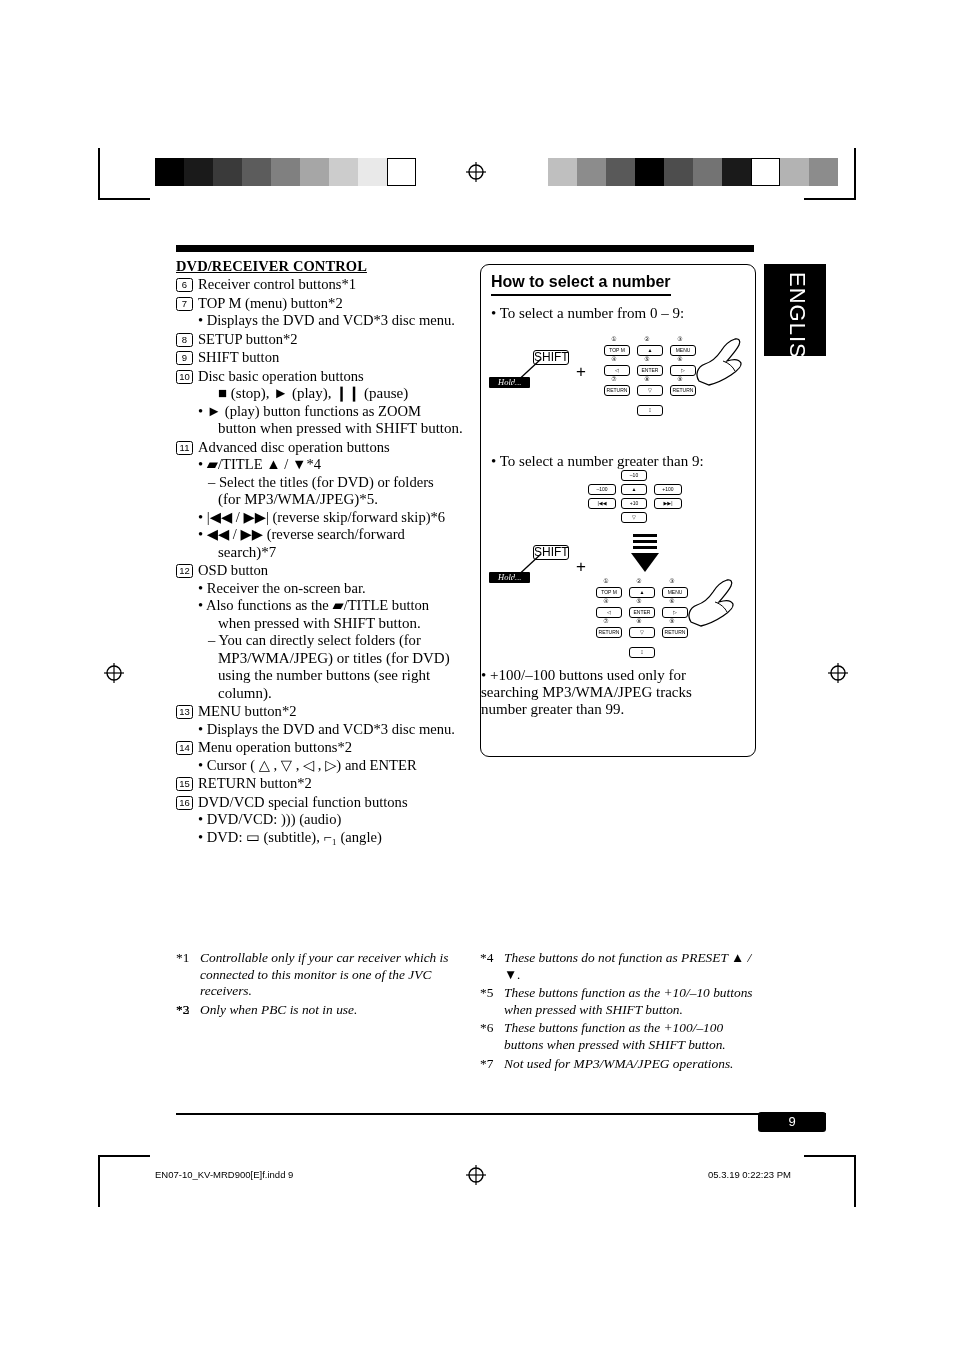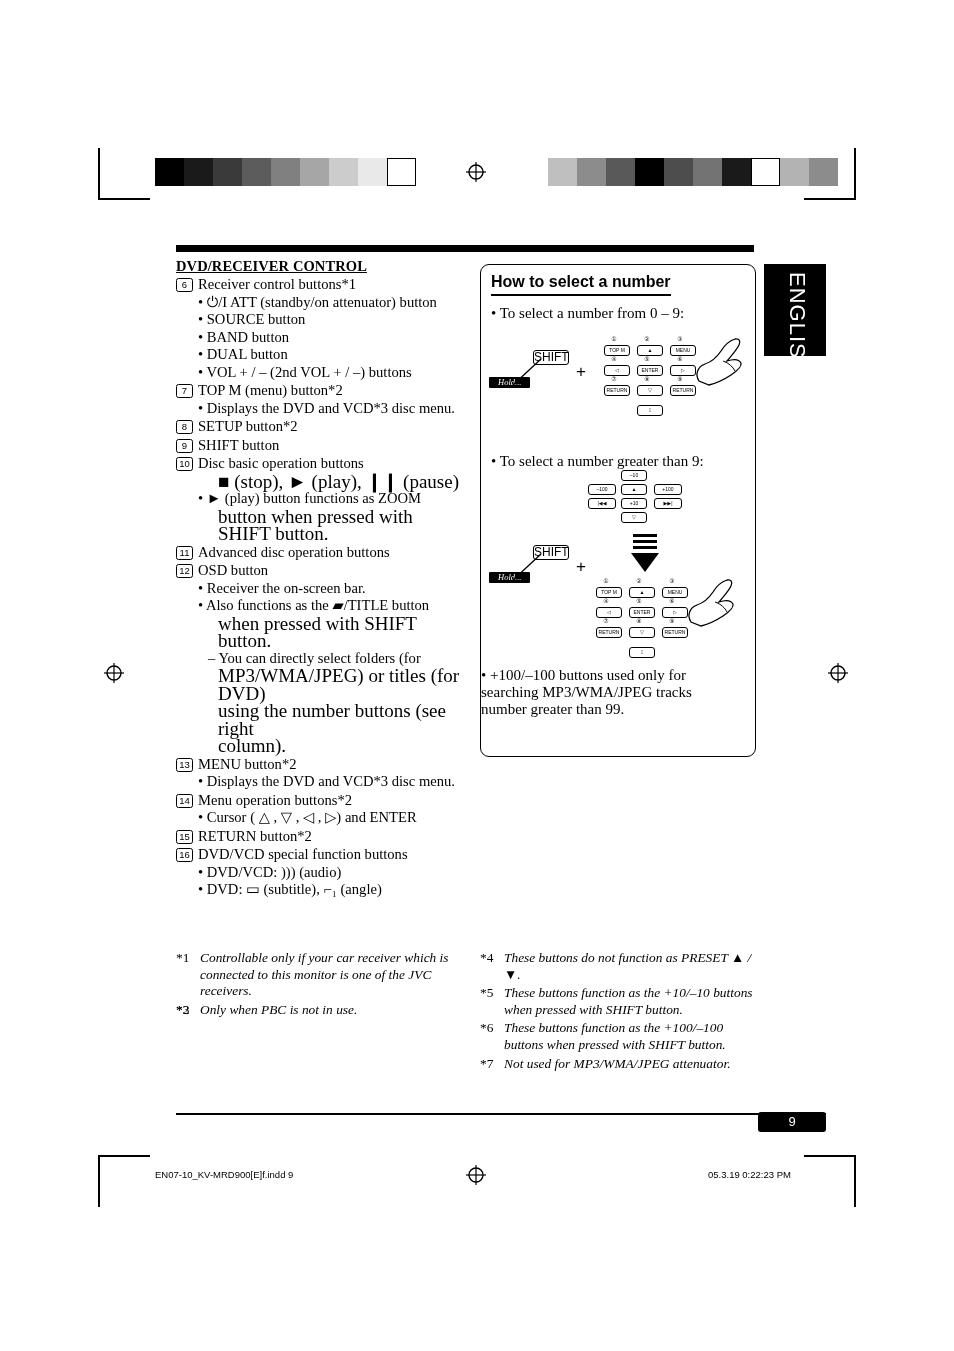--- a/index.html
+++ b/index.html
@@ -38,21 +38,21 @@
     letter-spacing:.1px;
   }
   .row{position:relative;padding-left:22px;margin-top:1px;font-size:14.6px;line-height:17.5px;}
   .num{
     position:absolute;left:0;top:2px;width:15px;height:12px;border:1px solid #000;
     border-radius:2.5px;font-family:"Liberation Sans",sans-serif;font-size:9.5px;
     line-height:12px;text-align:center;
   }
   .sub{padding-left:10px;font-size:14.6px;line-height:17.5px;text-indent:-10px;}
   .sub2{padding-left:20px;font-size:14.6px;line-height:17.5px;text-indent:-10px;}
-  .sub3{padding-left:20px;font-size:19px;line-height:17.5px;}
+  .sub3{padding-left:20px;font-size:15px;line-height:17.5px;}
   .blk{padding-left:22px;}
 
   
   .box{
     position:absolute;left:480px;top:264px;width:274px;height:491px;
     border:1.5px solid #000;border-radius:9px;background:#fff;
   }
   .box h2{
     margin:0;position:absolute;left:10px;top:8px;
     font-family:"Liberation Sans",sans-serif;font-weight:bold;font-size:16px;
@@ -163,27 +163,20 @@
 
   <div class="rulebar"></div>
 
   <div class="lcol">
     <div class="sect-title">DVD/RECEIVER CONTROL</div>
 
     <div class="row">
       <span class="num">6</span>
       <span>Receiver control buttons*1</span>
     </div>
-    <div class="blk">
-      <div class="sub">• ⏻/I ATT (standby/on attenuator) button</div>
-      <div class="sub">• SOURCE button</div>
-      <div class="sub">• BAND button</div>
-      <div class="sub">• DUAL button</div>
-      <div class="sub">• VOL + / – (2nd VOL + / –) buttons</div>
-    </div>
 
     <div class="row">
       <span class="num">7</span>
       <span>TOP M (menu) button*2</span>
     </div>
     <div class="blk">
       <div class="sub">• Displays the DVD and VCD*3 disc menu.</div>
     </div>
 
     <div class="row">
@@ -202,20 +195,28 @@
     </div>
     <div class="blk">
       <div class="sub3">■ (stop), ► (play), ❙❙ (pause)</div>
       <div class="sub">• ► (play) button functions as ZOOM</div>
       <div class="sub3">button when pressed with SHIFT button.</div>
     </div>
 
     <div class="row">
       <span class="num">11</span>
       <span>Advanced disc operation buttons</span>
+    </div>
+    <div class="blk">
+      <div class="sub">• ▰/TITLE ▲ / ▼*4</div>
+      <div class="sub2">– Select the titles (for DVD) or folders</div>
+      <div class="sub3">(for MP3/WMA/JPEG)*5.</div>
+      <div class="sub">• |◀◀ / ▶▶| (reverse skip/forward skip)*6</div>
+      <div class="sub">• ◀◀ / ▶▶ (reverse search/forward</div>
+      <div class="sub3">search)*7</div>
     </div>
 
     <div class="row">
       <span class="num">12</span>
       <span>OSD button</span>
     </div>
     <div class="blk">
       <div class="sub">• Receiver the on-screen bar.</div>
       <div class="sub">• Also functions as the ▰/TITLE button</div>
       <div class="sub3">when pressed with SHIFT button.</div>
@@ -387,21 +388,21 @@
     <div class="fnrow">
       <span class="fnmark">*5</span>
       <span>These buttons function as the +10/–10 buttons when pressed with SHIFT button.</span>
     </div>
     <div class="fnrow">
       <span class="fnmark">*6</span>
       <span>These buttons function as the +100/–100 buttons when pressed with SHIFT button.</span>
     </div>
     <div class="fnrow">
       <span class="fnmark">*7</span>
-      <span>Not used for MP3/WMA/JPEG attenuator.</span>
+      <span>Not used for MP3/WMA/JPEG operations.</span>
     </div>
   </div>
 
   <div class="botline"></div>
   <div class="pagenum">9</div>
   <div class="fileline">EN07-10_KV-MRD900[E]f.indd   9</div>
   <div class="dateline">05.3.19   0:22:23 PM</div>
 
 </div>
 

